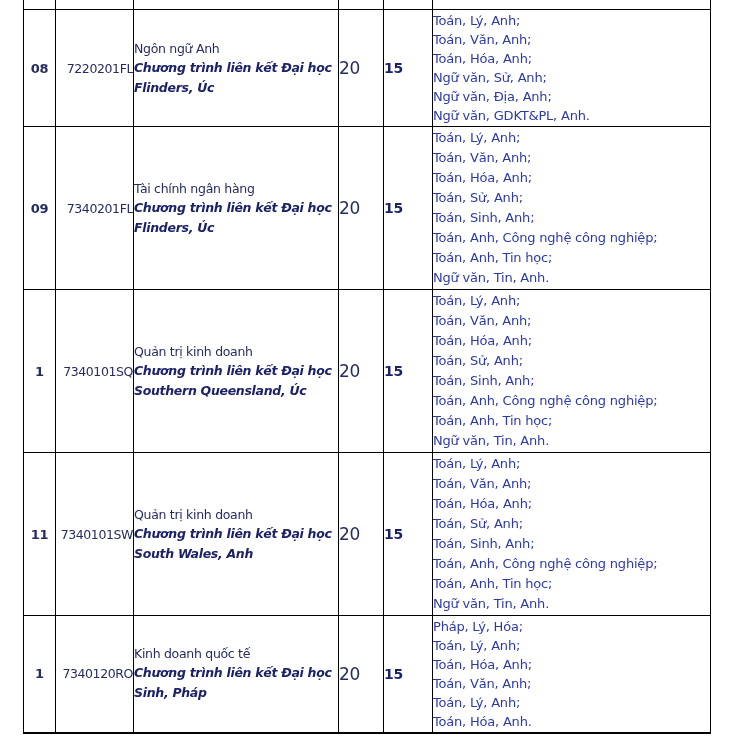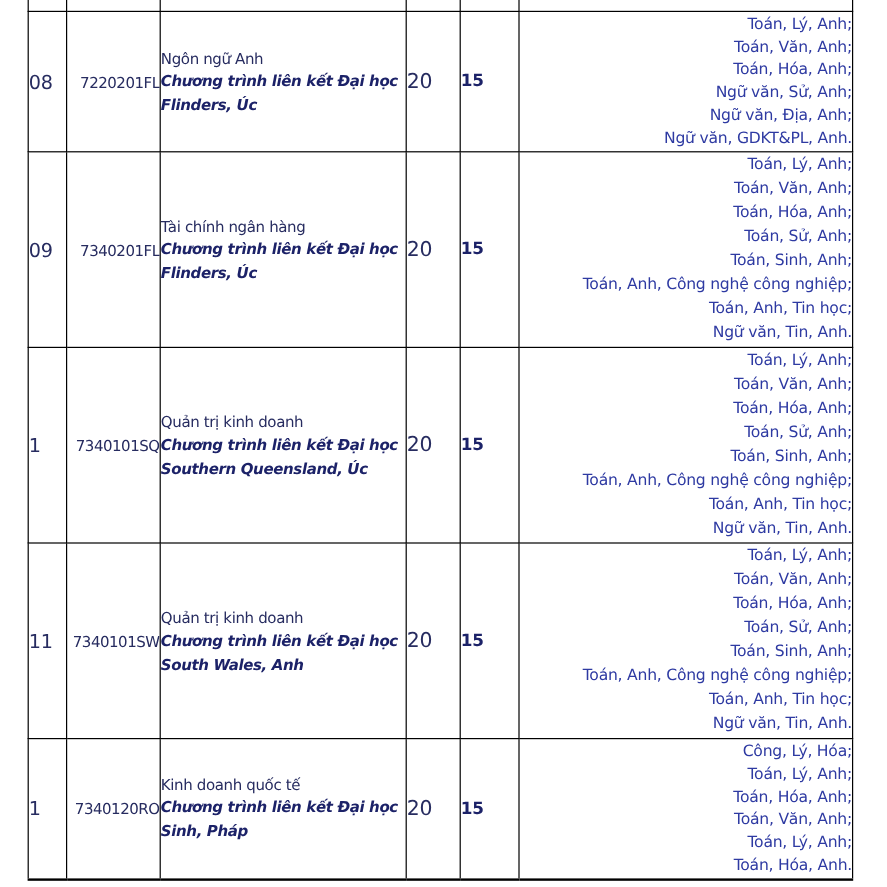--- a/index.html
+++ b/index.html
@@ -25,23 +25,25 @@
   }
   tr.bottom-edge td{border-bottom-width:2px;}
   col.c1{width:32px;}
   col.c2{width:78px;}
   col.c3{width:205px;}
   col.c4{width:45px;}
   col.c5{width:49px;}
   col.c6{width:278px;}
 
   td.c-no{
-    color:var(--text_navy,#272c60);
-    font-size:16px;
+    text-align:center;
+    color:var(--text_navy,#272c60);
+    font-size:13px;
     letter-spacing:-0.2px;
+    font-weight:bold;
   }
   td.c-code{
     text-align:right;
     color:var(--text_navy,#272c60);
     font-size:12.5px;
     letter-spacing:-0.4px;
   }
   td.c-name{padding:0 4px 0 7px;}
   .name-main{
     color:var(--text_navy,#272c60);
@@ -64,21 +66,21 @@
     color:var(--text_navy,#272c60);
     font-size:17px;
     letter-spacing:-0.3px;
   }
   td.c-quota2{
     color:var(--text_dark,#1c2268);
     font-size:14px;
     font-weight:bold;
     letter-spacing:-0.3px;
   }
-  td.c-subjects{padding:2px 4px 2px 8px;text-align:right;}
+  td.c-subjects{padding:2px 4px 2px 8px;}
   td.c-subjects .list-line{
     color:var(--text_blue,#2e3aa2);
     font-size:13px;
     line-height:20px;
     letter-spacing:-0.2px;
     white-space:nowrap;
   }
   tr.h6 td.c-subjects .list-line{line-height:19px;}
   tr.prev td{height:19px;border-top:none;}
   tr.r6{height:117px;}
@@ -208,21 +210,21 @@
       <td class="c-name">
         <div class="name-main">Kinh doanh quốc tế</div>
         <div class="name-program">
               <div class="list-line">Chương trình liên kết Đại học</div>
               <div class="list-line">Sinh, Pháp</div>
             </div>
       </td>
       <td class="c-quota">20</td>
       <td class="c-quota2">15</td>
       <td class="c-subjects">
-            <div class="list-line">Công, Lý, Hóa;</div>
+            <div class="list-line">Pháp, Lý, Hóa;</div>
             <div class="list-line">Toán, Lý, Anh;</div>
             <div class="list-line">Toán, Hóa, Anh;</div>
             <div class="list-line">Toán, Văn, Anh;</div>
             <div class="list-line">Toán, Lý, Anh;</div>
             <div class="list-line">Toán, Hóa, Anh.</div>
           </td>
     </tr>
   </tbody>
     </table>
 </div>

